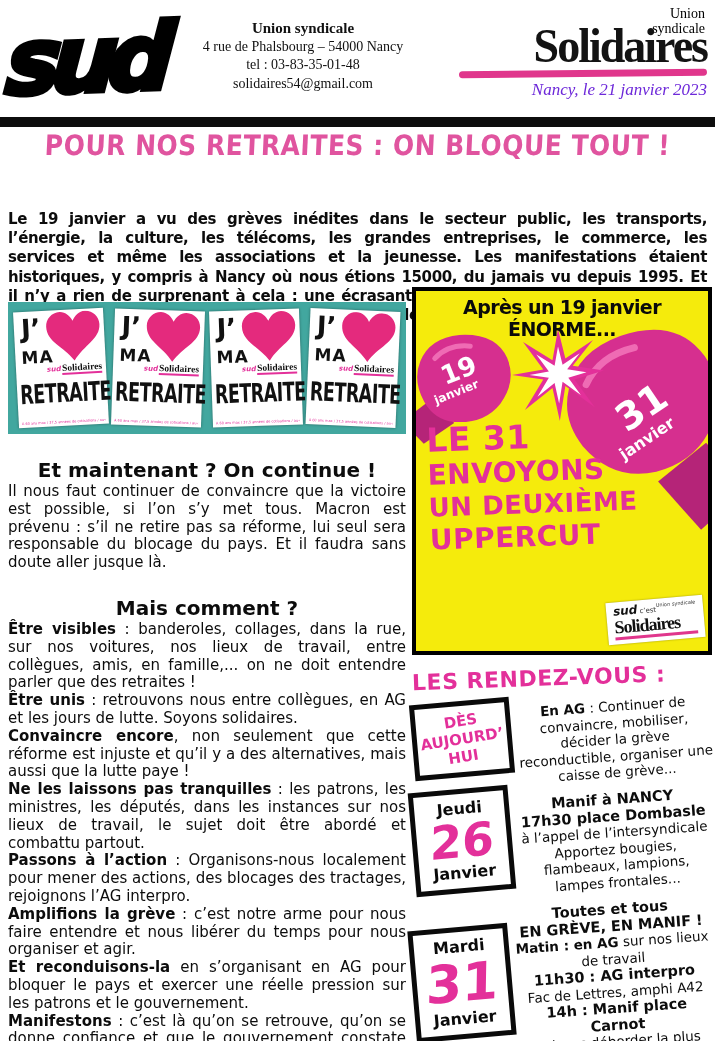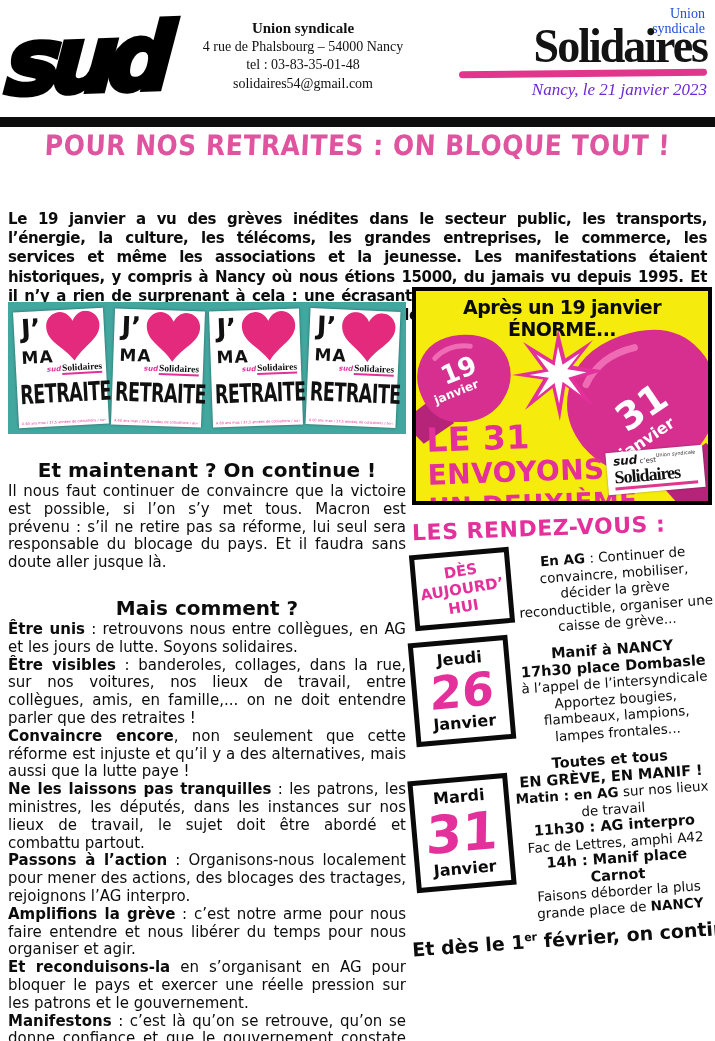--- a/index.html
+++ b/index.html
@@ -8,21 +8,21 @@
 
   
   .sud-logo{position:absolute;left:6px;top:10px;width:190px;height:108px;
     font-family:"DejaVu Sans",sans-serif;font-weight:900;font-style:italic;
     font-size:92px;line-height:100px;letter-spacing:-9px;color:#000;
     -webkit-text-stroke:5px #000;transform:rotate(-2deg) skewX(-6deg);}
   .org{position:absolute;left:188px;top:19px;width:230px;text-align:center;
     font-family:"Liberation Serif","DejaVu Serif",serif;font-size:14px;line-height:18.5px;color:#111;}
   .org .b{font-weight:bold;font-size:15px;}
   .sol{position:absolute;right:8px;top:6px;width:250px;text-align:right;}
-  .sol-union{font-family:"Liberation Serif",serif;font-size:14px;line-height:15px;color:#1d4ed8;text-align:right;margin-right:2px;}
+  .sol-union{font-family:"Liberation Serif",serif;font-size:14px;line-height:15px;color:#000000;text-align:right;margin-right:2px;}
   .sol-name{font-family:"Liberation Serif","DejaVu Serif",serif;font-weight:900;font-size:46px;line-height:44px;
     letter-spacing:-2px;color:#131313;transform:scaleY(1.05);margin-top:-12px;}
   .sol-underline{height:7px;background:#e0368c;border-radius:4px;margin:2px 0 3px 2px;transform:rotate(-0.6deg);}
   .sol-date{font-family:"Liberation Serif",serif;font-style:italic;font-size:17px;color:#6d28d9;}
   .divider{position:absolute;left:0;top:117px;width:715px;height:10px;background:#0d0d0d;}
 
   
   .main-title{position:absolute;left:0;top:131px;width:715px;text-align:center;
     color:#e0549f;font-weight:900;font-size:25px;letter-spacing:0.5px;
     transform:scaleY(1.12) skewX(-3deg);}
@@ -44,21 +44,21 @@
   .card .mini .msol{font-family:"Liberation Serif",serif;font-weight:900;font-size:9.5px;color:#111;border-bottom:2px solid #e3309a;}
   .card .retraite{position:absolute;left:3px;top:68px;width:85px;font-size:17.5px;font-weight:900;color:#111;
     letter-spacing:-0.5px;transform:scaleY(1.5);transform-origin:top left;white-space:nowrap;}
   .card .foot{position:absolute;left:3px;bottom:2px;width:84px;font-size:3.5px;color:#e3309a;white-space:nowrap;overflow:hidden;}
   .h1{margin:24px 0 1px 0;text-align:center;font-size:20px;font-weight:900;color:#0c0c0c;}
   .para,.item{margin:0;font-size:15px;line-height:17.8px;text-align:justify;color:#0c0c0c;}
   .item b{font-weight:900;}
 
   
   .rcol{position:absolute;left:412px;top:287px;width:300px;}
-  .after{position:relative;width:300px;height:218px;background:#f5eb0c;border:4px solid #000;box-sizing:border-box;overflow:hidden;}
+  .after{position:relative;width:300px;height:368px;background:#f5eb0c;border:4px solid #000;box-sizing:border-box;overflow:hidden;}
   .after-headline{position:relative;z-index:3;text-align:center;font-weight:900;font-size:19px;margin-top:5px;color:#0a0a0a;letter-spacing:-0.6px;}
   .glove{position:absolute;}
   .glove-l{left:-24px;top:30px;width:130px;height:130px;transform:rotate(6deg);z-index:1;}
   .glove-r{right:-30px;top:32px;width:185px;height:215px;transform:rotate(-10deg);z-index:1;}
   .glove .gnum{position:absolute;color:#fff;font-weight:900;text-align:center;width:100%;}
   .glove-l .gnum{top:34px;font-size:26px;transform:rotate(-28deg);}
   .glove-l .gmon{position:absolute;top:64px;width:100%;text-align:center;color:#fff;font-weight:bold;font-size:12px;transform:rotate(-28deg);}
   .glove-r .gnum{top:62px;font-size:38px;transform:rotate(-24deg);}
   .glove-r .gmon{position:absolute;top:106px;width:100%;text-align:center;color:#fff;font-weight:bold;font-size:16px;transform:rotate(-24deg);}
   .burst{position:absolute;left:96px;top:38px;width:92px;height:92px;z-index:2;}
@@ -155,22 +155,22 @@
         <span class="mini"><span class="msud">sud</span><span class="msol">Solidaires</span></span>
         <span class="retraite">RETRAITE</span>
         <span class="foot">À 60 ans max / 37,5 années de cotisations / au-dessus du SMIC</span>
       </div>
     </div>
 
     <div class="h1">Et maintenant ? On continue !</div>
     <p class="para">Il nous faut continuer de convaincre que la victoire est possible, si l’on s’y met tous. Macron est prévenu : s’il ne retire pas sa réforme, lui seul sera responsable du blocage du pays. Et il faudra sans doute aller jusque là.</p>
     <div class="h1">Mais comment ?</div>
 
+    <p class="item"><b>Être visibles</b><span> : banderoles, collages, dans la rue, sur nos voitures, nos lieux de travail, entre collègues, amis, en famille,... on ne doit entendre parler que des retraites !</span></p>
     <p class="item"><b>Être unis</b><span> : retrouvons nous entre collègues, en AG et les jours de lutte. Soyons solidaires.</span></p>
-    <p class="item"><b>Être visibles</b><span> : banderoles, collages, dans la rue, sur nos voitures, nos lieux de travail, entre collègues, amis, en famille,... on ne doit entendre parler que des retraites !</span></p>
     <p class="item"><b>Convaincre encore</b><span>, non seulement que cette réforme est injuste et qu’il y a des alternatives, mais aussi que la lutte paye !</span></p>
     <p class="item"><b>Ne les laissons pas tranquilles</b><span> : les patrons, les ministres, les députés, dans les instances sur nos lieux de travail, le sujet doit être abordé et combattu partout.</span></p>
     <p class="item"><b>Passons à l’action</b><span> : Organisons-nous localement pour mener des actions, des blocages des tractages, rejoignons l’AG interpro.</span></p>
     <p class="item"><b>Amplifions la grève</b><span> : c’est notre arme pour nous faire entendre et nous libérer du temps pour nous organiser et agir.</span></p>
     <p class="item"><b>Et reconduisons-la</b><span> en s’organisant en AG pour bloquer le pays et exercer une réelle pression sur les patrons et le gouvernement.</span></p>
     <p class="item"><b>Manifestons</b><span> : c’est là qu’on se retrouve, qu’on se donne confiance et que le gouvernement constate le rejet de sa réforme.</span></p>
   </div>
 
   <div class="rcol">
 

